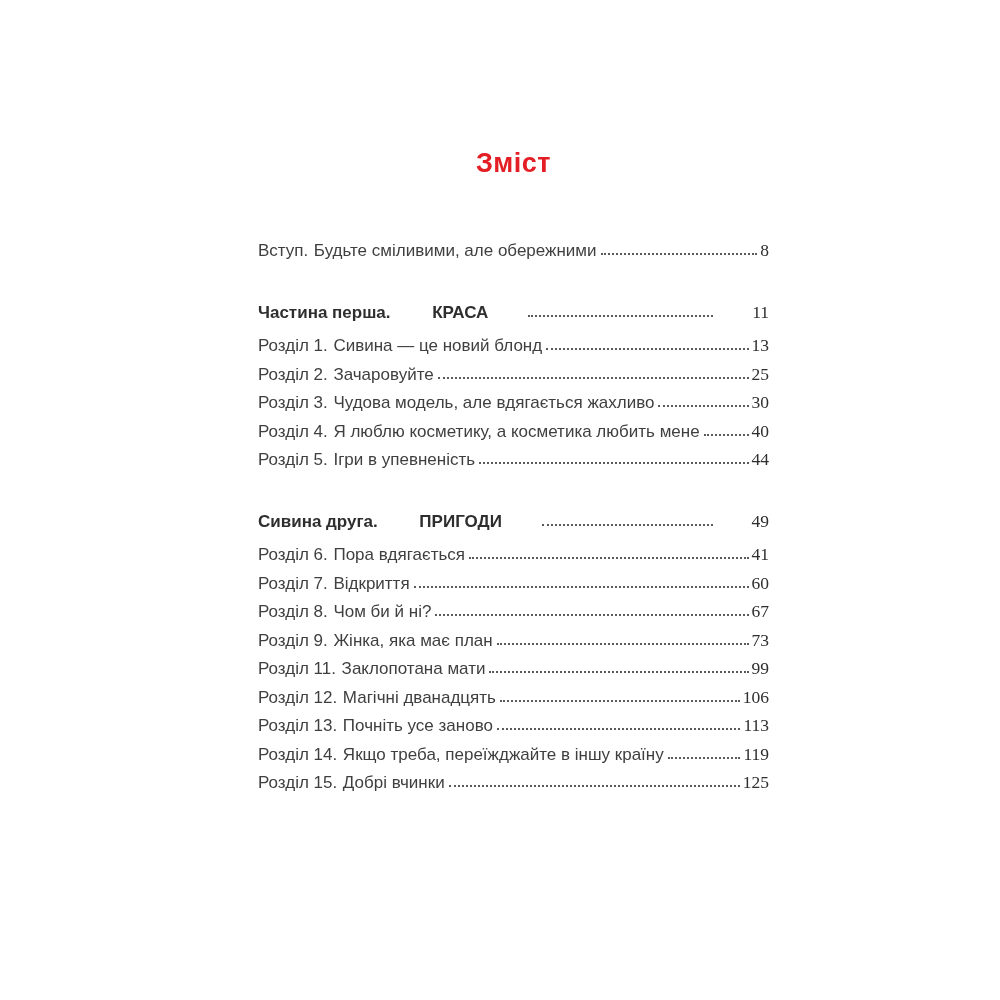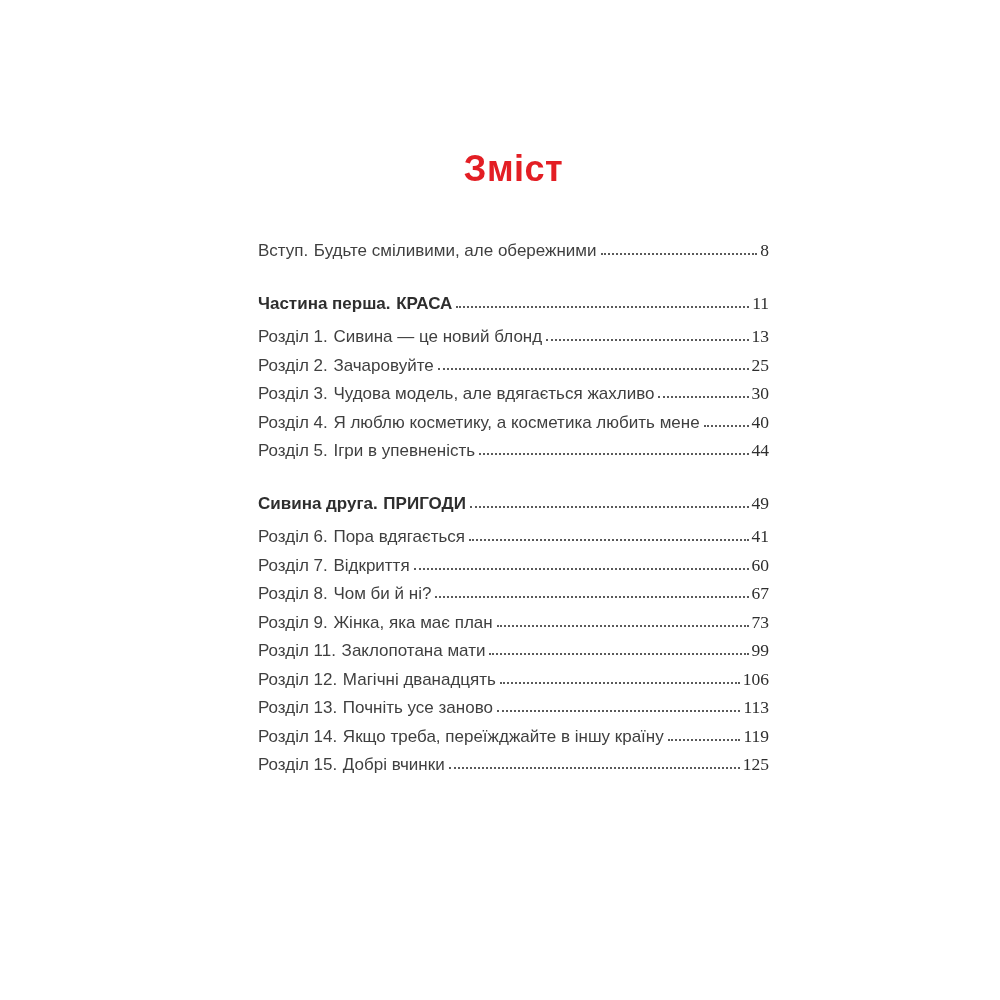--- a/index.html
+++ b/index.html
@@ -16,21 +16,21 @@
     width: 1000px;
     height: 1000px;
     background: #ffffff;
   }
   .page-title {
     position: absolute;
     top: 148px;
     left: 258px;
     width: 511px;
     text-align: center;
-    font-size: 36px;
+    font-size: 27px;
     font-weight: bold;
     letter-spacing: 0.5px;
     color: #e31e24;
   }
   .toc-list {
     position: absolute;
     top: 240px;
     left: 258px;
     width: 511px;
     display: flex;
@@ -43,24 +43,25 @@
     align-items: baseline;
     height: 28.5px;
     white-space: nowrap;
   }
   .toc-row .prefix {
   }
   .toc-row .entry-text {
     margin-left: 0.33em;
   }
   .toc-row.heading {
-    margin-top: 24px;
+    margin-top: 33px;
     margin-bottom: 5px;
     font-weight: bold;
     color: #2e2e2e;
+    gap: 36px;
   }
   .toc-row.intro {
     margin-top: 0;
   }
   .dots {
     flex: 1;
     min-width: 12px;
     margin: 0 3px 0 4px;
     border-bottom: 2px dotted #5a5a5a;
     transform: translateY(-1px);

